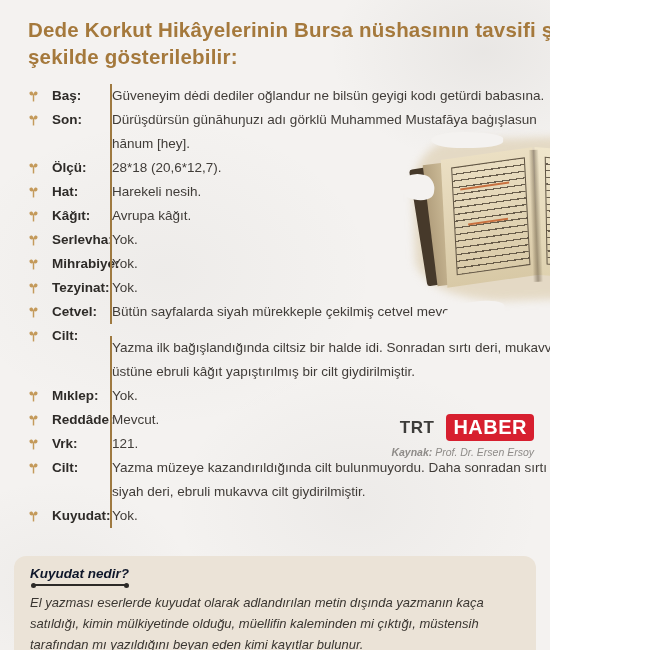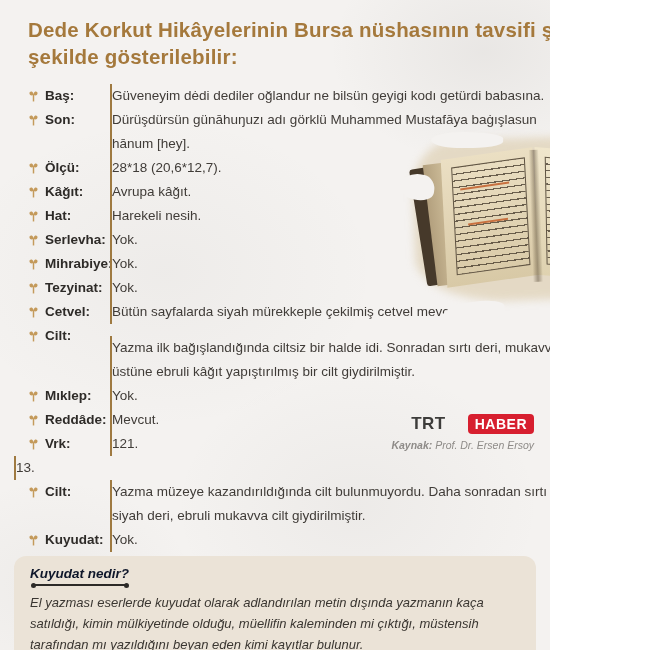--- a/index.html
+++ b/index.html
@@ -15,21 +15,21 @@
   }
   .title{
     position:absolute;left:28px;top:16px;width:600px;
     font-size:20.5px;font-weight:bold;line-height:1.33;color:#a5793c;letter-spacing:.2px;
   }
   
   .rows{position:absolute;left:14px;top:84px;width:622px;}
   .row{display:flex;align-items:stretch;}
   .cell-label{
     width:96px;flex:0 0 96px;box-sizing:border-box;padding-left:14px;
-    display:flex;align-items:flex-start;gap:6px;
+    display:flex;align-items:flex-start;gap:13px;
     font-size:13.5px;font-weight:bold;color:#2e2b28;line-height:24px;
   }
   .orn{width:11px;height:13px;flex:0 0 11px;margin-top:5px;}
   .cell-value{
     flex:1;border-left:2px solid #9f7a41;padding-left:0;
     font-size:13.5px;color:#403c38;line-height:24px;max-width:520px;
   }
   .rows .row:nth-of-type(2)  .cell-value{max-width:455px;}
   .rows .row:nth-of-type(10) .cell-value{max-width:465px;margin-top:12px;}
   .rows .row:nth-of-type(15) .cell-value{max-width:470px;}
@@ -60,23 +60,23 @@
     background:linear-gradient(90deg,rgba(60,45,25,0),rgba(60,45,25,.4),rgba(60,45,25,0));}
   .patch{position:absolute;background:#f4f2f0;}
   .p1{left:-8px;top:40px;width:34px;height:26px;border-radius:60% 40% 55% 45%/55% 60% 40% 50%;transform:rotate(14deg);}
   .p2{left:146px;top:-8px;width:96px;height:26px;border-radius:40% 60% 50% 50%/60% 40% 55% 45%;transform:rotate(-4deg);}
   .p3{left:176px;bottom:-6px;width:74px;height:36px;border-radius:50% 50% 40% 60%/45% 55% 60% 40%;transform:rotate(8deg);}
   .p4{left:28px;bottom:-10px;width:64px;height:22px;border-radius:50% 50% 60% 40%/60% 40% 50% 50%;transform:rotate(-6deg);}
   .p5{left:24px;top:0px;width:72px;height:16px;border-radius:50% 50% 60% 40%/60% 40% 50% 50%;transform:rotate(3deg);}
   .p6{right:-10px;top:64px;width:26px;height:40px;border-radius:55% 45% 50% 50%/40% 60% 45% 55%;transform:rotate(10deg);}
   
   .brand{position:absolute;right:16px;top:414px;text-align:right;}
-  .logo-row{display:flex;align-items:center;justify-content:flex-end;gap:22px;text-align:right;}
+  .logo-row{display:flex;align-items:center;justify-content:flex-end;gap:12px;text-align:right;}
   .trt-txt{font-weight:bold;font-size:17px;color:#3d3c3a;letter-spacing:.5px;}
-  .trt-badge{background:#d71f2f;color:#ffffff;font-weight:bold;font-size:14px;
+  .trt-badge{background:#d71f2f;color:#ffffff;font-weight:bold;font-size:20px;
     padding:1.5px 7px 2.5px;border-radius:4px;letter-spacing:.5px;}
   .kaynak{margin-top:5px;font-style:italic;font-size:10.5px;color:#8e8b88;}
   .kaynak .k-label{font-weight:bold;}
   
   .info-box{position:absolute;left:14px;right:14px;top:556px;box-sizing:border-box;
     background:#ebe3d7;border-radius:12px;padding:10px 16px 12px;}
   .info-heading{font-size:13.5px;font-weight:bold;font-style:italic;color:#0f172a;}
   .hline{width:96px;height:2px;background:#2c2a27;position:relative;margin:3px 0 7px 2px;}
   .hline::before,.hline::after{content:"";position:absolute;top:-1.5px;width:5px;height:5px;border-radius:50%;background:#2c2a27;}
   .hline::before{left:-1px;} .hline::after{right:-1px;}
@@ -127,44 +127,44 @@
         <div class="cell-value">28*18 (20,6*12,7).</div>
       </div>
 
       <div class="row">
         <div class="cell-label">
           <svg class="orn" viewBox="0 0 12 14">
             <path d="M6 13.5 C6 9 6 7 6 5.5" stroke="#c49a5b" stroke-width="1.6" fill="none"></path>
             <path d="M6 6 C4.5 7.6 1.8 7 1.6 4.8 C1.5 3 3.5 2.1 4.8 3.3 C6 4.4 6 5.4 6 6 Z" fill="#c49a5b"></path>
             <path d="M6 6 C7.5 7.6 10.2 7 10.4 4.8 C10.5 3 8.5 2.1 7.2 3.3 C6 4.4 6 5.4 6 6 Z" fill="#c49a5b"></path>
           </svg>
+          <span>Hat:</span>
+        </div>
+        <div class="cell-value">Harekeli nesih.</div>
+      </div>
+
+      <div class="row">
+        <div class="cell-label">
+          <svg class="orn" viewBox="0 0 12 14">
+            <path d="M6 13.5 C6 9 6 7 6 5.5" stroke="#c49a5b" stroke-width="1.6" fill="none"></path>
+            <path d="M6 6 C4.5 7.6 1.8 7 1.6 4.8 C1.5 3 3.5 2.1 4.8 3.3 C6 4.4 6 5.4 6 6 Z" fill="#c49a5b"></path>
+            <path d="M6 6 C7.5 7.6 10.2 7 10.4 4.8 C10.5 3 8.5 2.1 7.2 3.3 C6 4.4 6 5.4 6 6 Z" fill="#c49a5b"></path>
+          </svg>
           <span>Kâğıt:</span>
         </div>
         <div class="cell-value">Avrupa kâğıt.</div>
       </div>
 
       <div class="row">
         <div class="cell-label">
           <svg class="orn" viewBox="0 0 12 14">
             <path d="M6 13.5 C6 9 6 7 6 5.5" stroke="#c49a5b" stroke-width="1.6" fill="none"></path>
             <path d="M6 6 C4.5 7.6 1.8 7 1.6 4.8 C1.5 3 3.5 2.1 4.8 3.3 C6 4.4 6 5.4 6 6 Z" fill="#c49a5b"></path>
             <path d="M6 6 C7.5 7.6 10.2 7 10.4 4.8 C10.5 3 8.5 2.1 7.2 3.3 C6 4.4 6 5.4 6 6 Z" fill="#c49a5b"></path>
           </svg>
-          <span>Hat:</span>
-        </div>
-        <div class="cell-value">Harekeli nesih.</div>
-      </div>
-
-      <div class="row">
-        <div class="cell-label">
-          <svg class="orn" viewBox="0 0 12 14">
-            <path d="M6 13.5 C6 9 6 7 6 5.5" stroke="#c49a5b" stroke-width="1.6" fill="none"></path>
-            <path d="M6 6 C4.5 7.6 1.8 7 1.6 4.8 C1.5 3 3.5 2.1 4.8 3.3 C6 4.4 6 5.4 6 6 Z" fill="#c49a5b"></path>
-            <path d="M6 6 C7.5 7.6 10.2 7 10.4 4.8 C10.5 3 8.5 2.1 7.2 3.3 C6 4.4 6 5.4 6 6 Z" fill="#c49a5b"></path>
-          </svg>
           <span>Serlevha:</span>
         </div>
         <div class="cell-value">Yok.</div>
       </div>
 
       <div class="row">
         <div class="cell-label">
           <svg class="orn" viewBox="0 0 12 14">
             <path d="M6 13.5 C6 9 6 7 6 5.5" stroke="#c49a5b" stroke-width="1.6" fill="none"></path>
             <path d="M6 6 C4.5 7.6 1.8 7 1.6 4.8 C1.5 3 3.5 2.1 4.8 3.3 C6 4.4 6 5.4 6 6 Z" fill="#c49a5b"></path>
@@ -241,21 +241,20 @@
             <path d="M6 13.5 C6 9 6 7 6 5.5" stroke="#c49a5b" stroke-width="1.6" fill="none"></path>
             <path d="M6 6 C4.5 7.6 1.8 7 1.6 4.8 C1.5 3 3.5 2.1 4.8 3.3 C6 4.4 6 5.4 6 6 Z" fill="#c49a5b"></path>
             <path d="M6 6 C7.5 7.6 10.2 7 10.4 4.8 C10.5 3 8.5 2.1 7.2 3.3 C6 4.4 6 5.4 6 6 Z" fill="#c49a5b"></path>
           </svg>
           <span>Vrk:</span>
         </div>
         <div class="cell-value">121.</div>
       </div>
 
       <div class="row">
-        <div class="cell-value">13.</div>
       </div>
 
       <div class="row">
         <div class="cell-label">
           <svg class="orn" viewBox="0 0 12 14">
             <path d="M6 13.5 C6 9 6 7 6 5.5" stroke="#c49a5b" stroke-width="1.6" fill="none"></path>
             <path d="M6 6 C4.5 7.6 1.8 7 1.6 4.8 C1.5 3 3.5 2.1 4.8 3.3 C6 4.4 6 5.4 6 6 Z" fill="#c49a5b"></path>
             <path d="M6 6 C7.5 7.6 10.2 7 10.4 4.8 C10.5 3 8.5 2.1 7.2 3.3 C6 4.4 6 5.4 6 6 Z" fill="#c49a5b"></path>
           </svg>
           <span>Cilt:</span>

